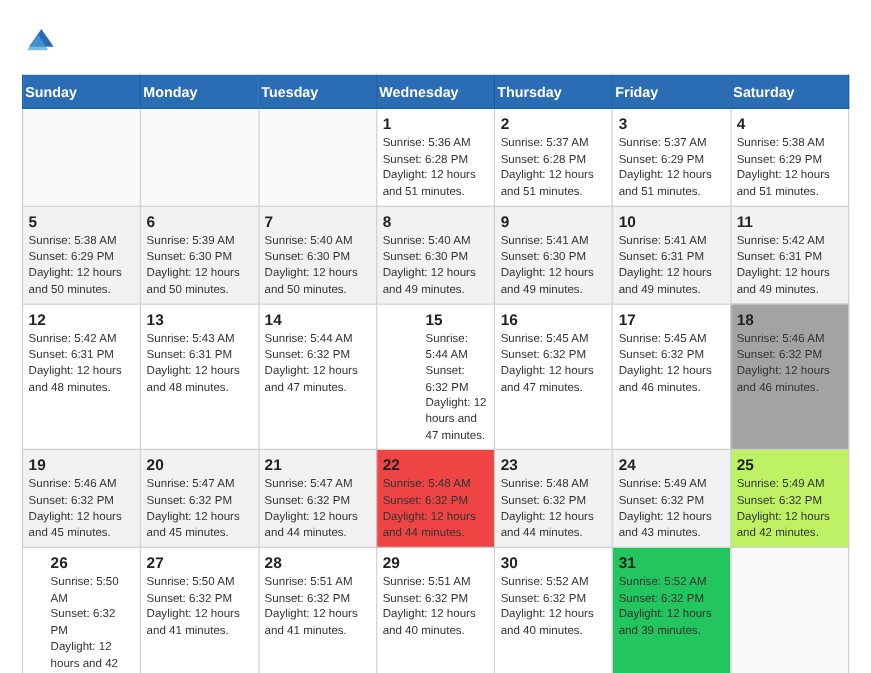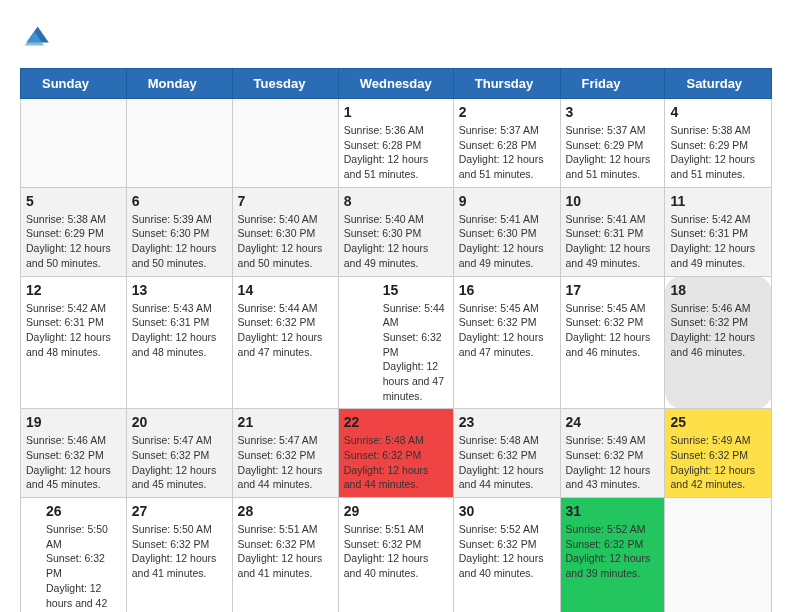--- a/index.html
+++ b/index.html
@@ -44,21 +44,21 @@
     }
     table {
       width: 100%;
       border-collapse: collapse;
     }
     th {
       background-color: #2a6db5;
       color: #fff;
       font-size: 13px;
       font-weight: bold;
-      padding: 7px 21px;
+      padding: 7px 2px;
       text-align: left;
       border: 1px solid #1a5da0;
     }
     td {
       border: 1px solid #ccc;
       vertical-align: top;
       padding: 5px 5px;
       font-size: 11px;
       color: #333;
       width: calc(100%/7);
@@ -192,21 +192,21 @@
           <div class="day-info"><span>Sunrise: 5:44 AM</span><br><span>Sunset: 6:32 PM</span><br><span>Daylight: 12 hours and 47 minutes.</span></div>
         </td>
         <td style="background-color: rgb(255, 255, 255);">
           <span class="day-num">16</span>
           <div class="day-info"><span>Sunrise: 5:45 AM</span><br><span>Sunset: 6:32 PM</span><br><span>Daylight: 12 hours and 47 minutes.</span></div>
         </td>
         <td style="background-color: rgb(255, 255, 255);">
           <span class="day-num">17</span>
           <div class="day-info"><span>Sunrise: 5:45 AM</span><br><span>Sunset: 6:32 PM</span><br><span>Daylight: 12 hours and 46 minutes.</span></div>
         </td>
-        <td style="background-color: #e5e5e5; border-radius: 17px;">
+        <td style="background-color: #a3a3a3;">
           <span class="day-num">18</span>
           <div class="day-info"><span>Sunrise: 5:46 AM</span><br><span>Sunset: 6:32 PM</span><br><span>Daylight: 12 hours and 46 minutes.</span></div>
         </td>
       </tr>
       <tr>
         <td style="background-color: rgb(242, 242, 242);">
           <span class="day-num">19</span>
           <div class="day-info"><span>Sunrise: 5:46 AM</span><br><span>Sunset: 6:32 PM</span><br><span>Daylight: 12 hours and 45 minutes.</span></div>
         </td>
         <td style="background-color: rgb(242, 242, 242); margin-top: 48px;">
@@ -222,21 +222,21 @@
           <div class="day-info"><span>Sunrise: 5:48 AM</span><br><span>Sunset: 6:32 PM</span><br><span>Daylight: 12 hours and 44 minutes.</span></div>
         </td>
         <td style="background-color: rgb(242, 242, 242);">
           <span class="day-num">23</span>
           <div class="day-info"><span>Sunrise: 5:48 AM</span><br><span>Sunset: 6:32 PM</span><br><span>Daylight: 12 hours and 44 minutes.</span></div>
         </td>
         <td style="background-color: rgb(242, 242, 242); margin-top: 24px;">
           <span class="day-num">24</span>
           <div class="day-info"><span>Sunrise: 5:49 AM</span><br><span>Sunset: 6:32 PM</span><br><span>Daylight: 12 hours and 43 minutes.</span></div>
         </td>
-        <td style="background-color: #fde047;">
+        <td style="background-color: #bef264;">
           <span class="day-num">25</span>
           <div class="day-info"><span>Sunrise: 5:49 AM</span><br><span>Sunset: 6:32 PM</span><br><span>Daylight: 12 hours and 42 minutes.</span></div>
         </td>
       </tr>
       <tr>
         <td style="background-color: rgb(255, 255, 255); padding-left: 25px;">
           <span class="day-num">26</span>
           <div class="day-info"><span>Sunrise: 5:50 AM</span><br><span>Sunset: 6:32 PM</span><br><span>Daylight: 12 hours and 42 minutes.</span></div>
         </td>
         <td style="background-color: rgb(255, 255, 255);">

